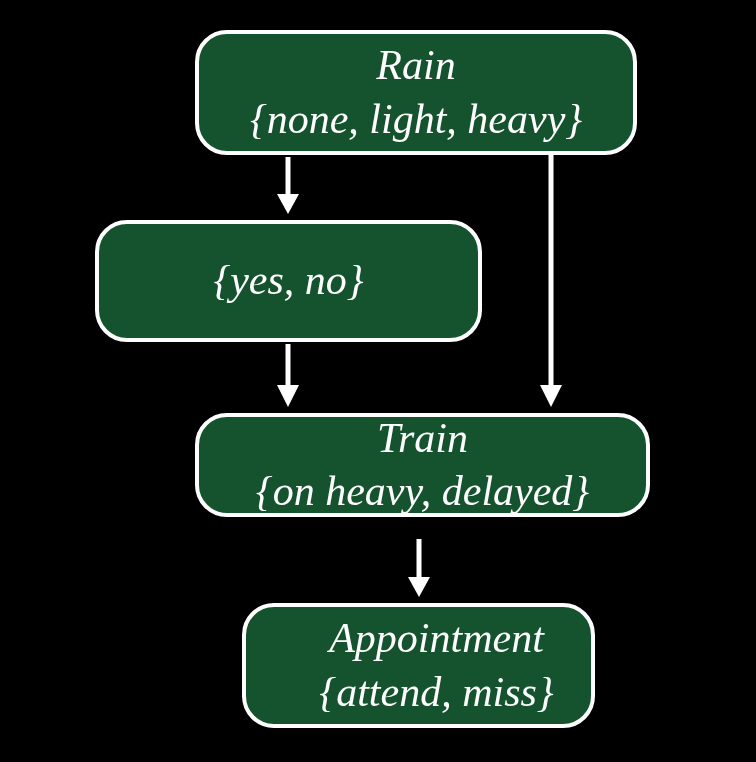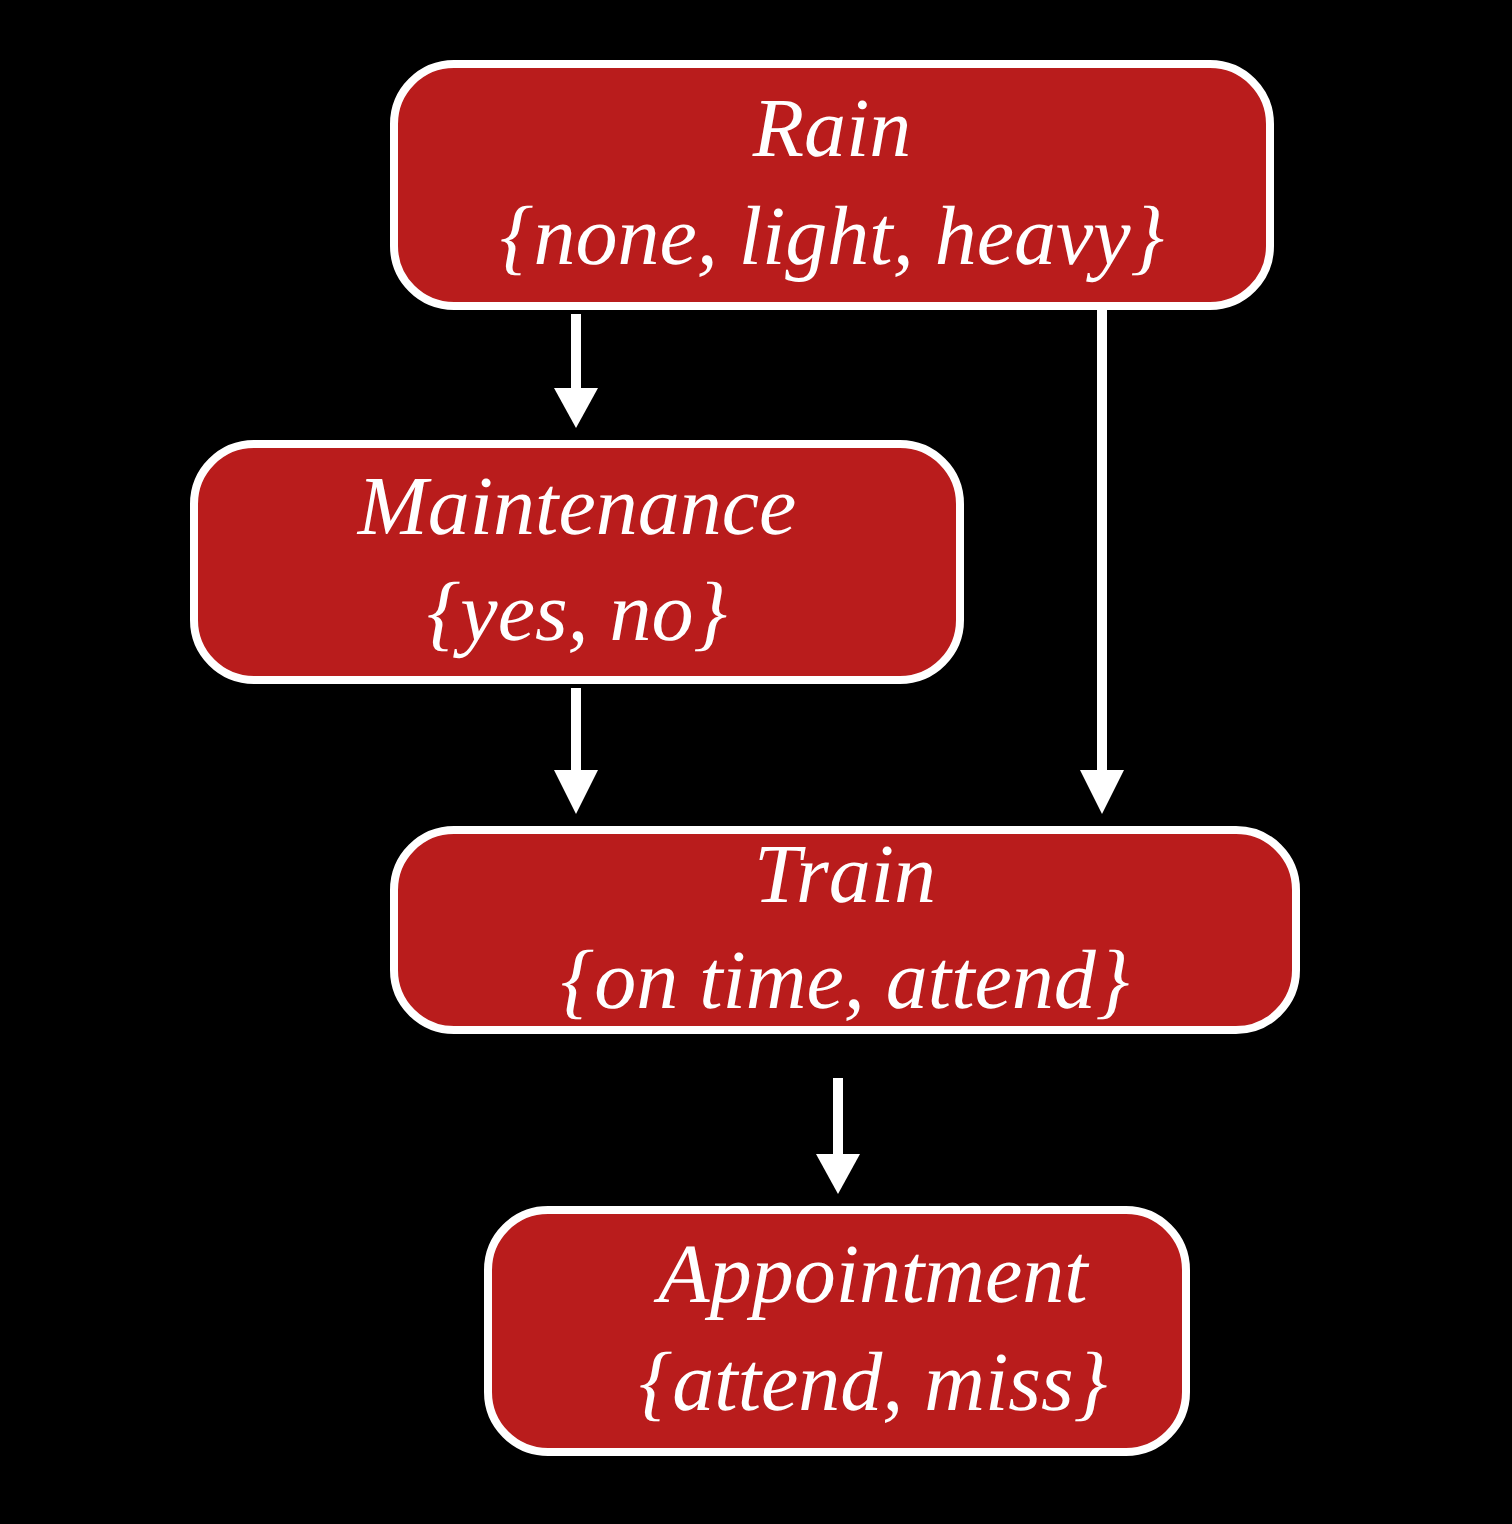--- a/index.html
+++ b/index.html
@@ -29,21 +29,21 @@
   }
   .edge-head {
     fill: #ffffff;
     stroke: none;
   }
   .node {
     position: absolute;
     box-sizing: border-box;
     border: 4px solid #ffffff;
     border-radius: 32px;
-    background: #b91c1c;
+    background: #14532d;
     color: #ffffff;
     display: flex;
     flex-direction: column;
     justify-content: center;
     align-items: center;
     text-align: center;
     font-style: italic;
     font-size: 42px;
     line-height: 1.27;
     white-space: nowrap;
@@ -76,27 +76,26 @@
       <polygon class="edge-head" points="408,577 430,577 419,597"></polygon>
     </g>
   </svg>
 
   <div class="node node-rain">
     <div>Rain</div>
     <div>{none, light, heavy}</div>
   </div>
 
   <div class="node node-maintenance">
-    <div>Maintenance</div>
     <div>{yes, no}</div>
   </div>
 
   <div class="node node-train">
     <div>Train</div>
-    <div>{on time, attend}</div>
+    <div>{on heavy, delayed}</div>
   </div>
 
   <div class="node node-appointment">
     <div>Appointment</div>
     <div>{attend, miss}</div>
   </div>
 
 </div>
 
 </body></html>

